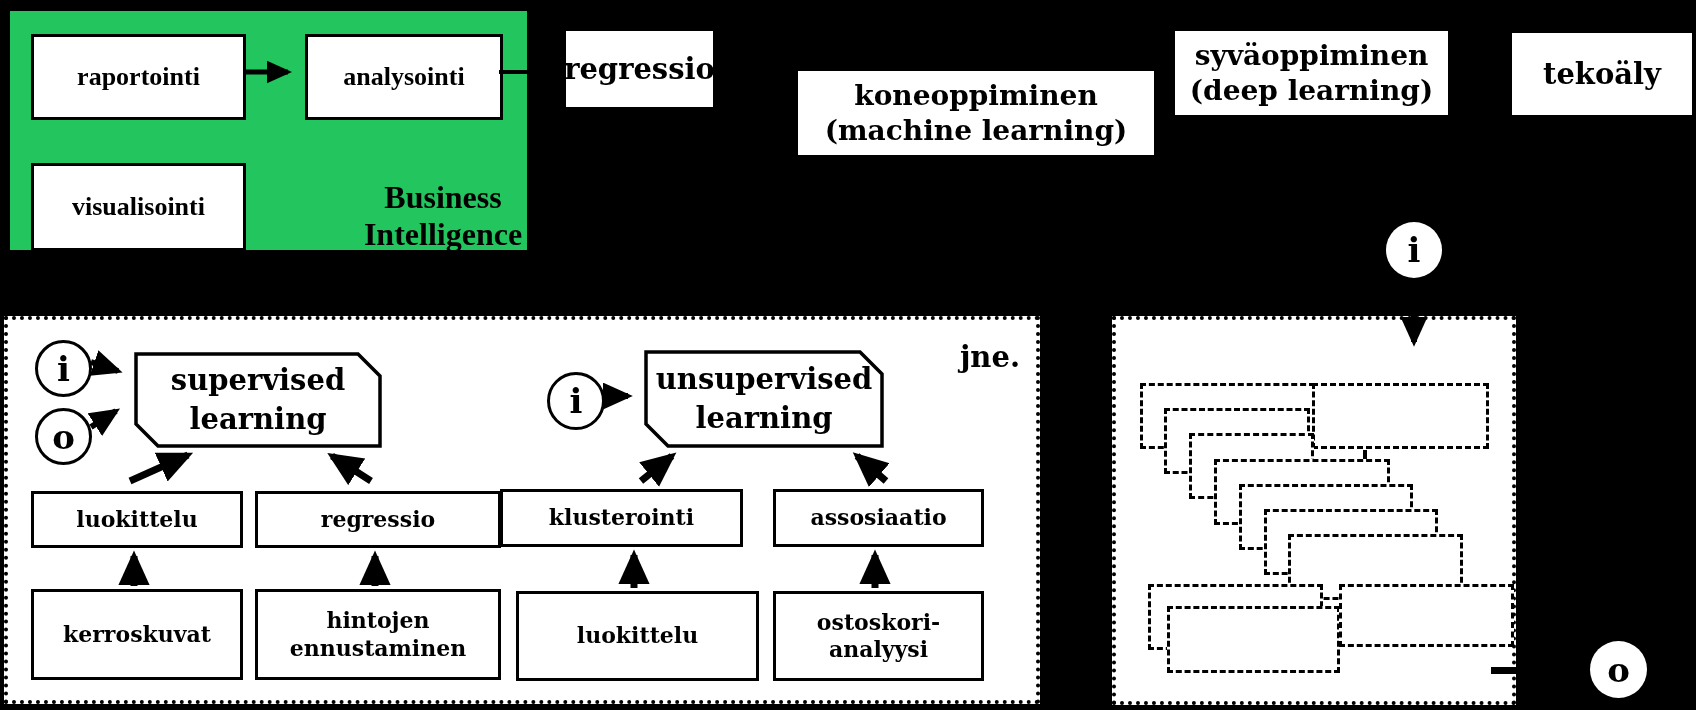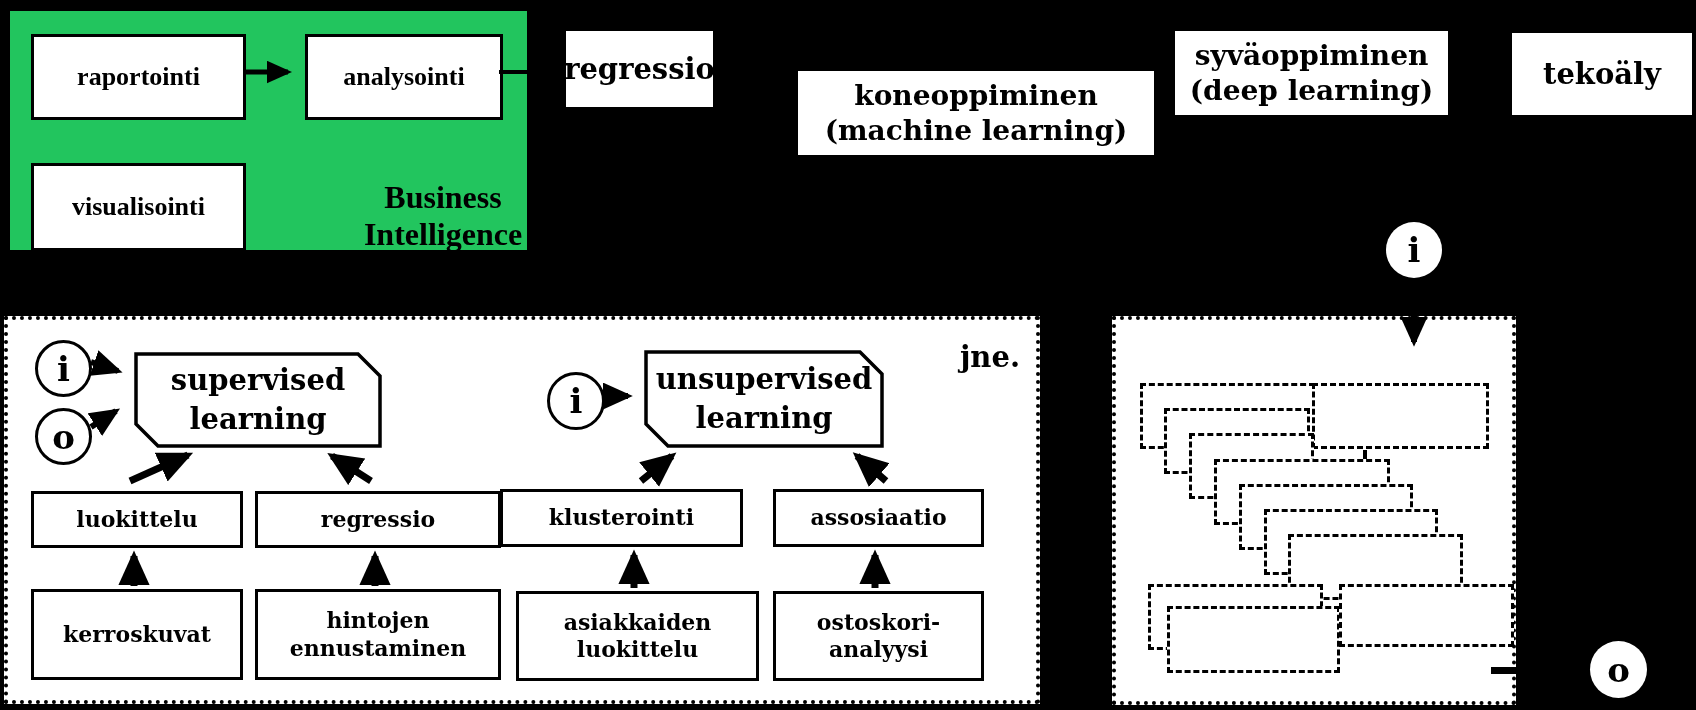--- a/index.html
+++ b/index.html
@@ -128,21 +128,20 @@
     </div>
 
     <div class="box fs27" style="left:23px;top:269px;width:212px;height:91px;">
       <span>kerroskuvat</span>
     </div>
     <div class="box fs27" style="left:247px;top:269px;width:246px;height:91px;">
       <span>hintojen</span>
       <span>ennustaminen</span>
     </div>
     <div class="box fs27" style="left:508px;top:271px;width:243px;height:90px;">
-      <span>asiakkaiden</span>
       <span>luokittelu</span>
     </div>
     <div class="box fs27" style="left:765px;top:271px;width:211px;height:90px;">
       <span>ostoskori-</span>
       <span>analyysi</span>
     </div>
   </div>
 
   <div class="dotted-panel" style="left:1112px;top:316px;width:404px;height:389px;">
     <div class="dashed-rect" style="left:24px;top:63px;width:175px;height:66px;"></div>

